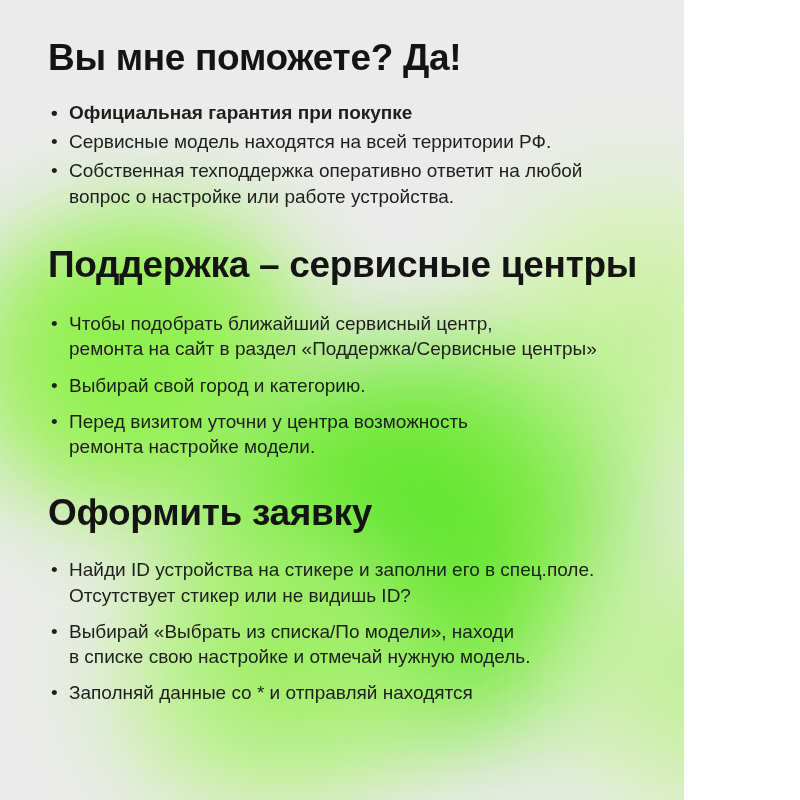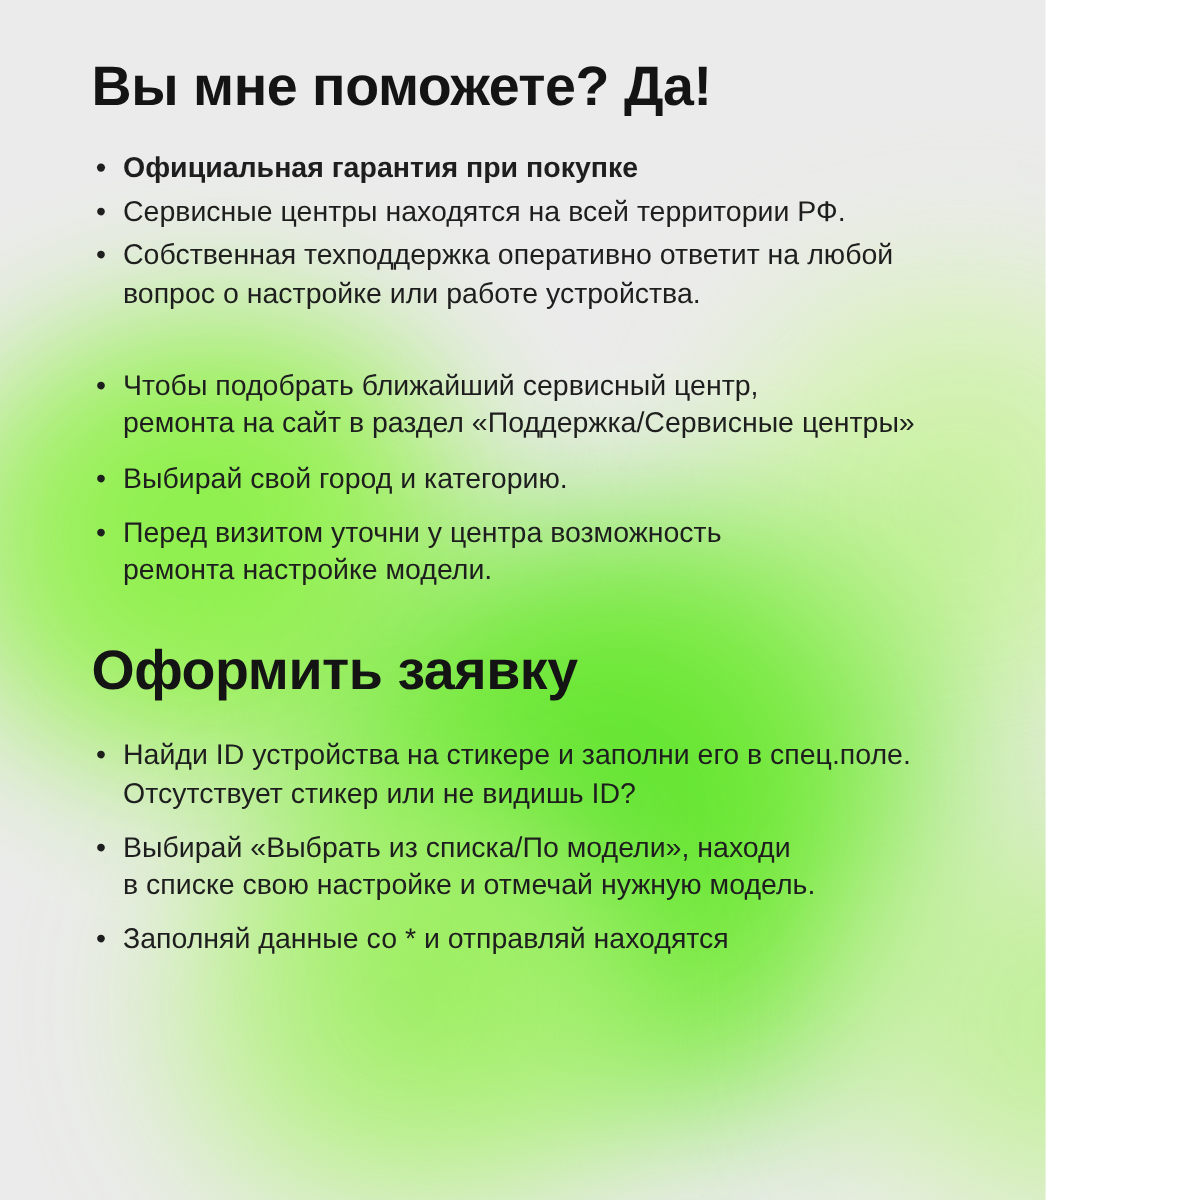--- a/index.html
+++ b/index.html
@@ -11,21 +11,20 @@
     height: 800px;
     font-family: "Liberation Sans", sans-serif;
     overflow: hidden;
   }
   .slide {
     position: relative;
     width: 684px;
     height: 800px;
     background: #ebebeb;
     overflow: hidden;
-    padding-left: 13px;
   }
   
   .blob {
     position: absolute;
     border-radius: 50%;
     filter: blur(46px);
     pointer-events: none;
   }
   .blob-a {
     left: -60px;
@@ -128,26 +127,27 @@
   <div class="blob blob-b"></div>
   <div class="blob blob-d"></div>
   <div class="blob blob-e"></div>
 
   <div class="content">
 
     <div class="section s1">
       <h2 class="section-title">Вы мне поможете? Да!</h2>
       <ul class="bullets">
         <li class="bold">Официальная гарантия при покупке</li>
-        <li>Сервисные центры находятся на всей территории РФ.</li>
+        <li>Сервисные модель находятся на всей территории РФ.</li>
         <li>Собственная техподдержка оперативно ответит на любой вопрос о настройке или работе устройства.</li>
       </ul>
     </div>
 
     <div class="section s2">
+      <h2 class="section-title">Поддержка – сервисные центры</h2>
       <ul class="bullets">
         <li>
           <span class="nowrap-line">Чтобы подобрать ближайший сервисный центр,</span>
           <span class="nowrap-line">ремонта на сайт в раздел «Поддержка/Сервисные центры»</span>
         </li>
         <li>Выбирай свой город и категорию.</li>
         <li>
           <span class="nowrap-line">Перед визитом уточни у центра возможность</span>
           <span class="nowrap-line">ремонта настройке модели.</span>
         </li>

